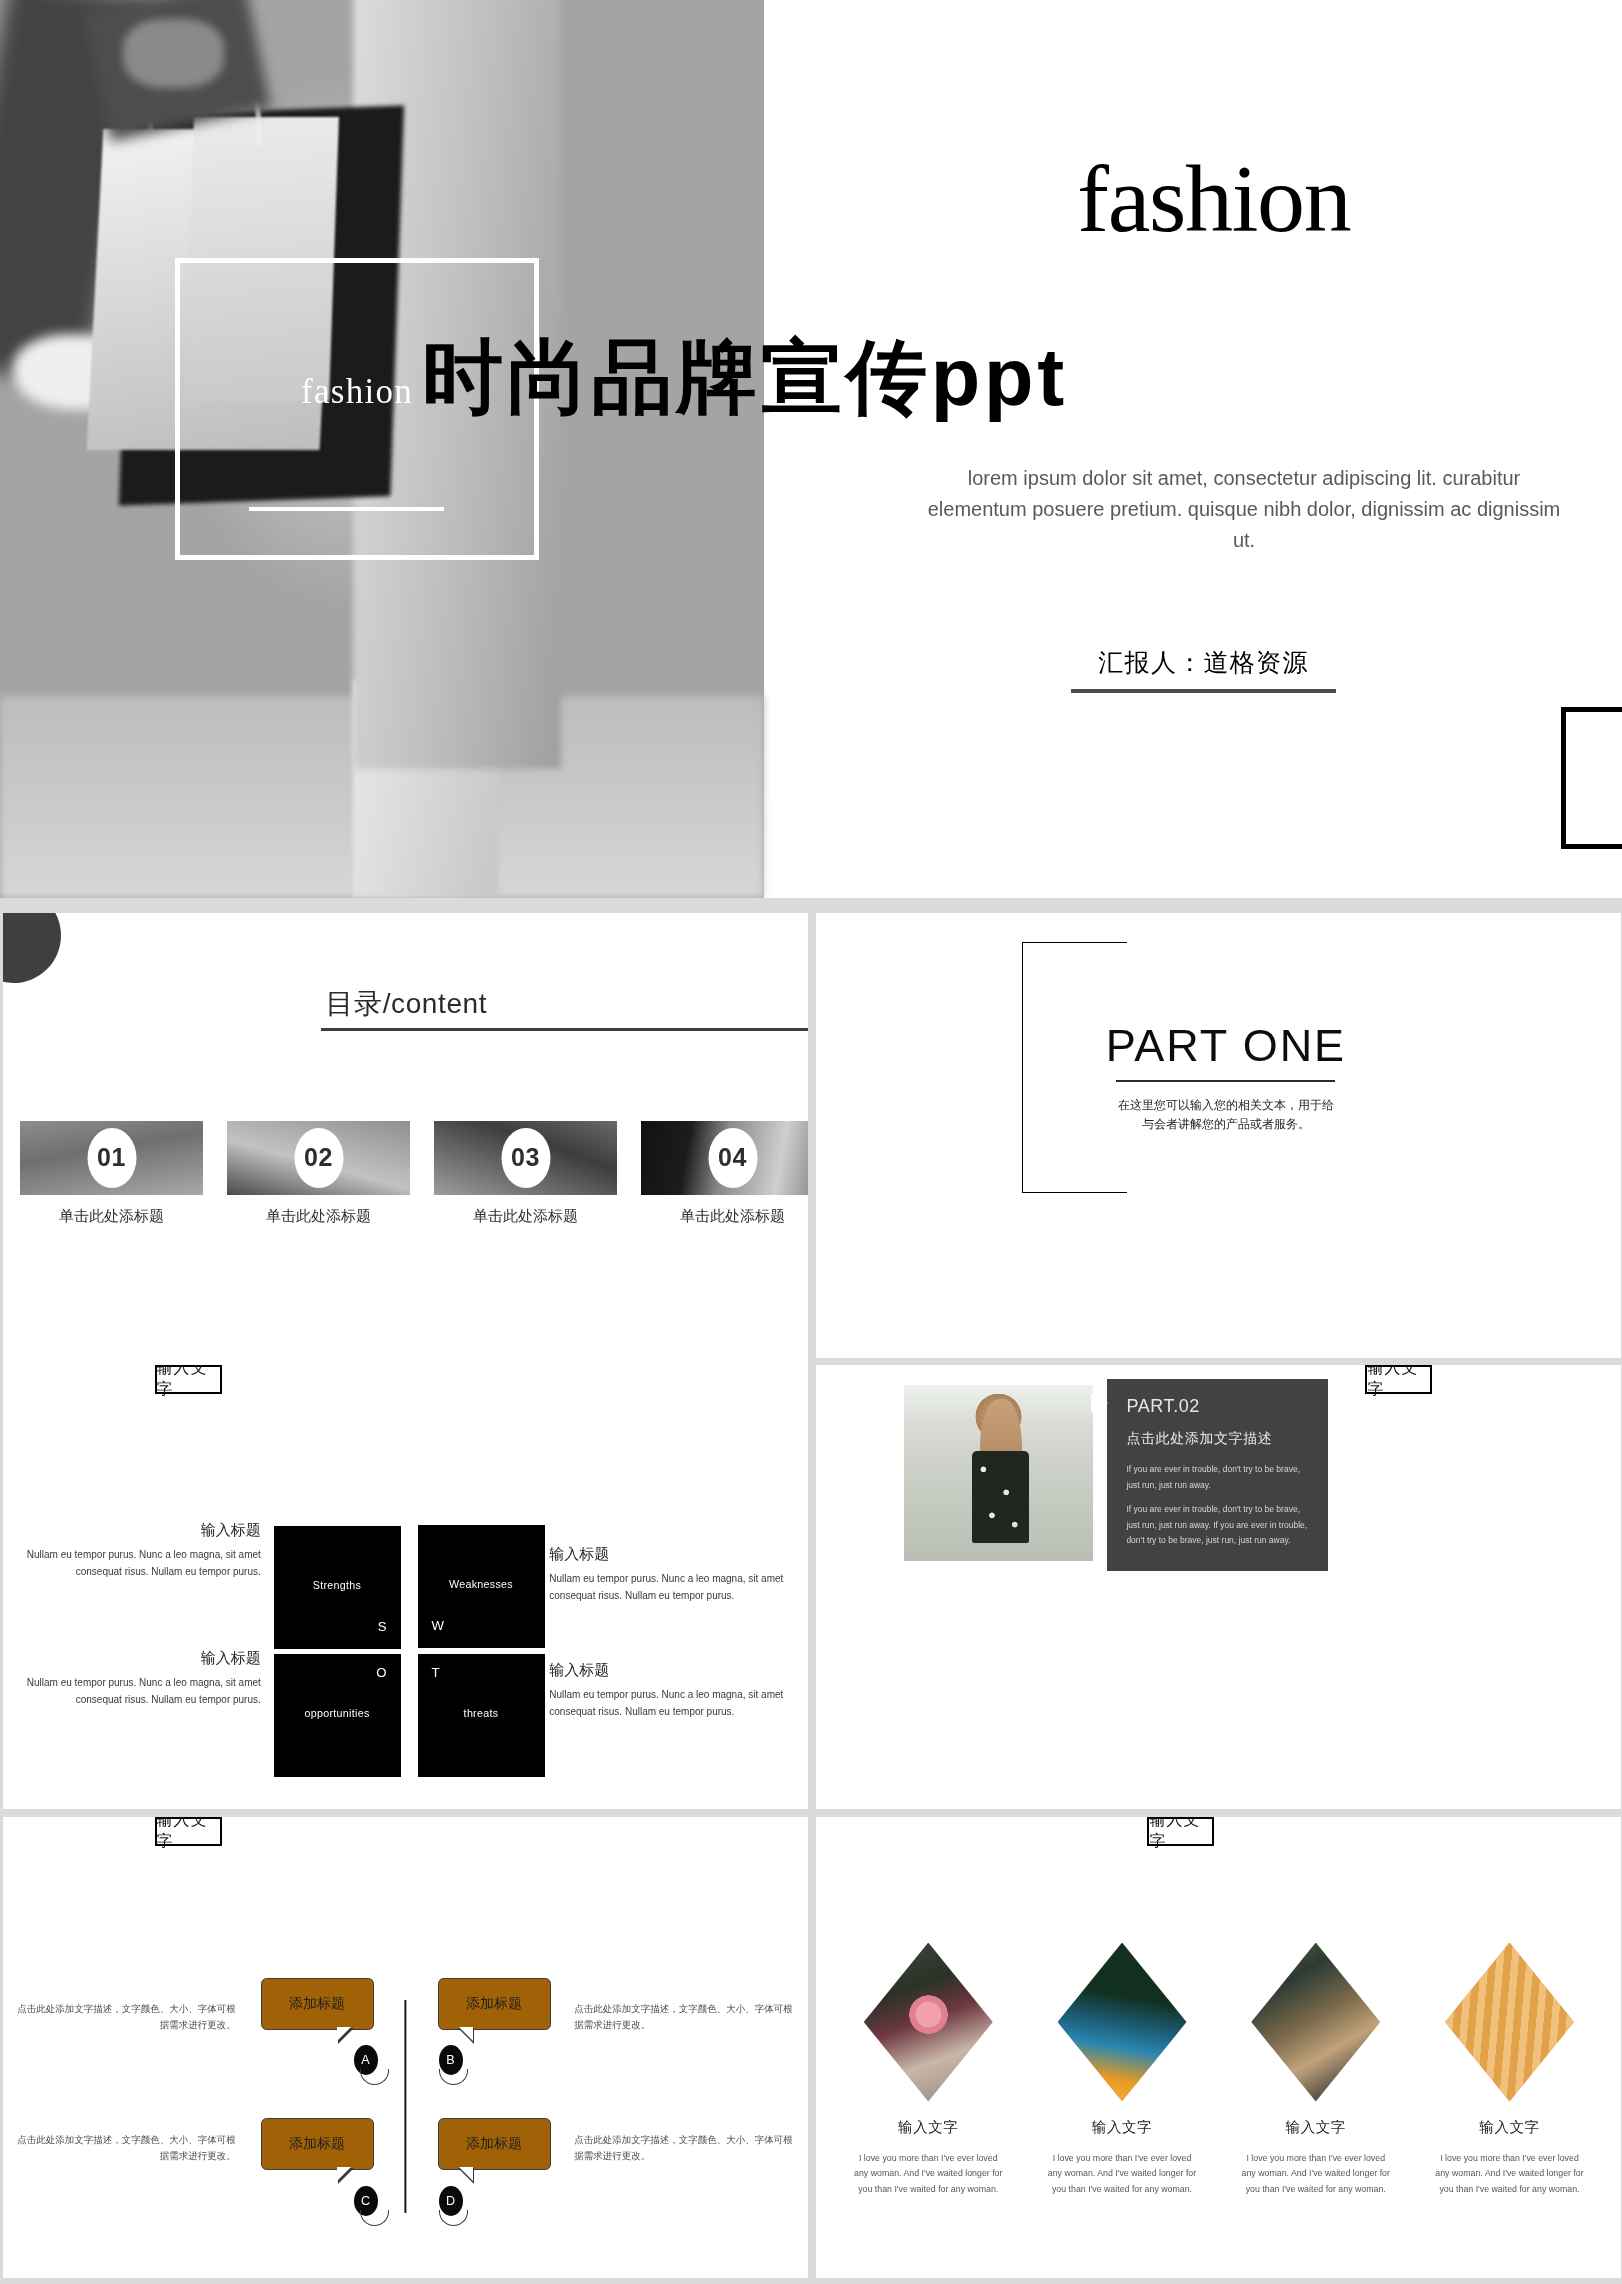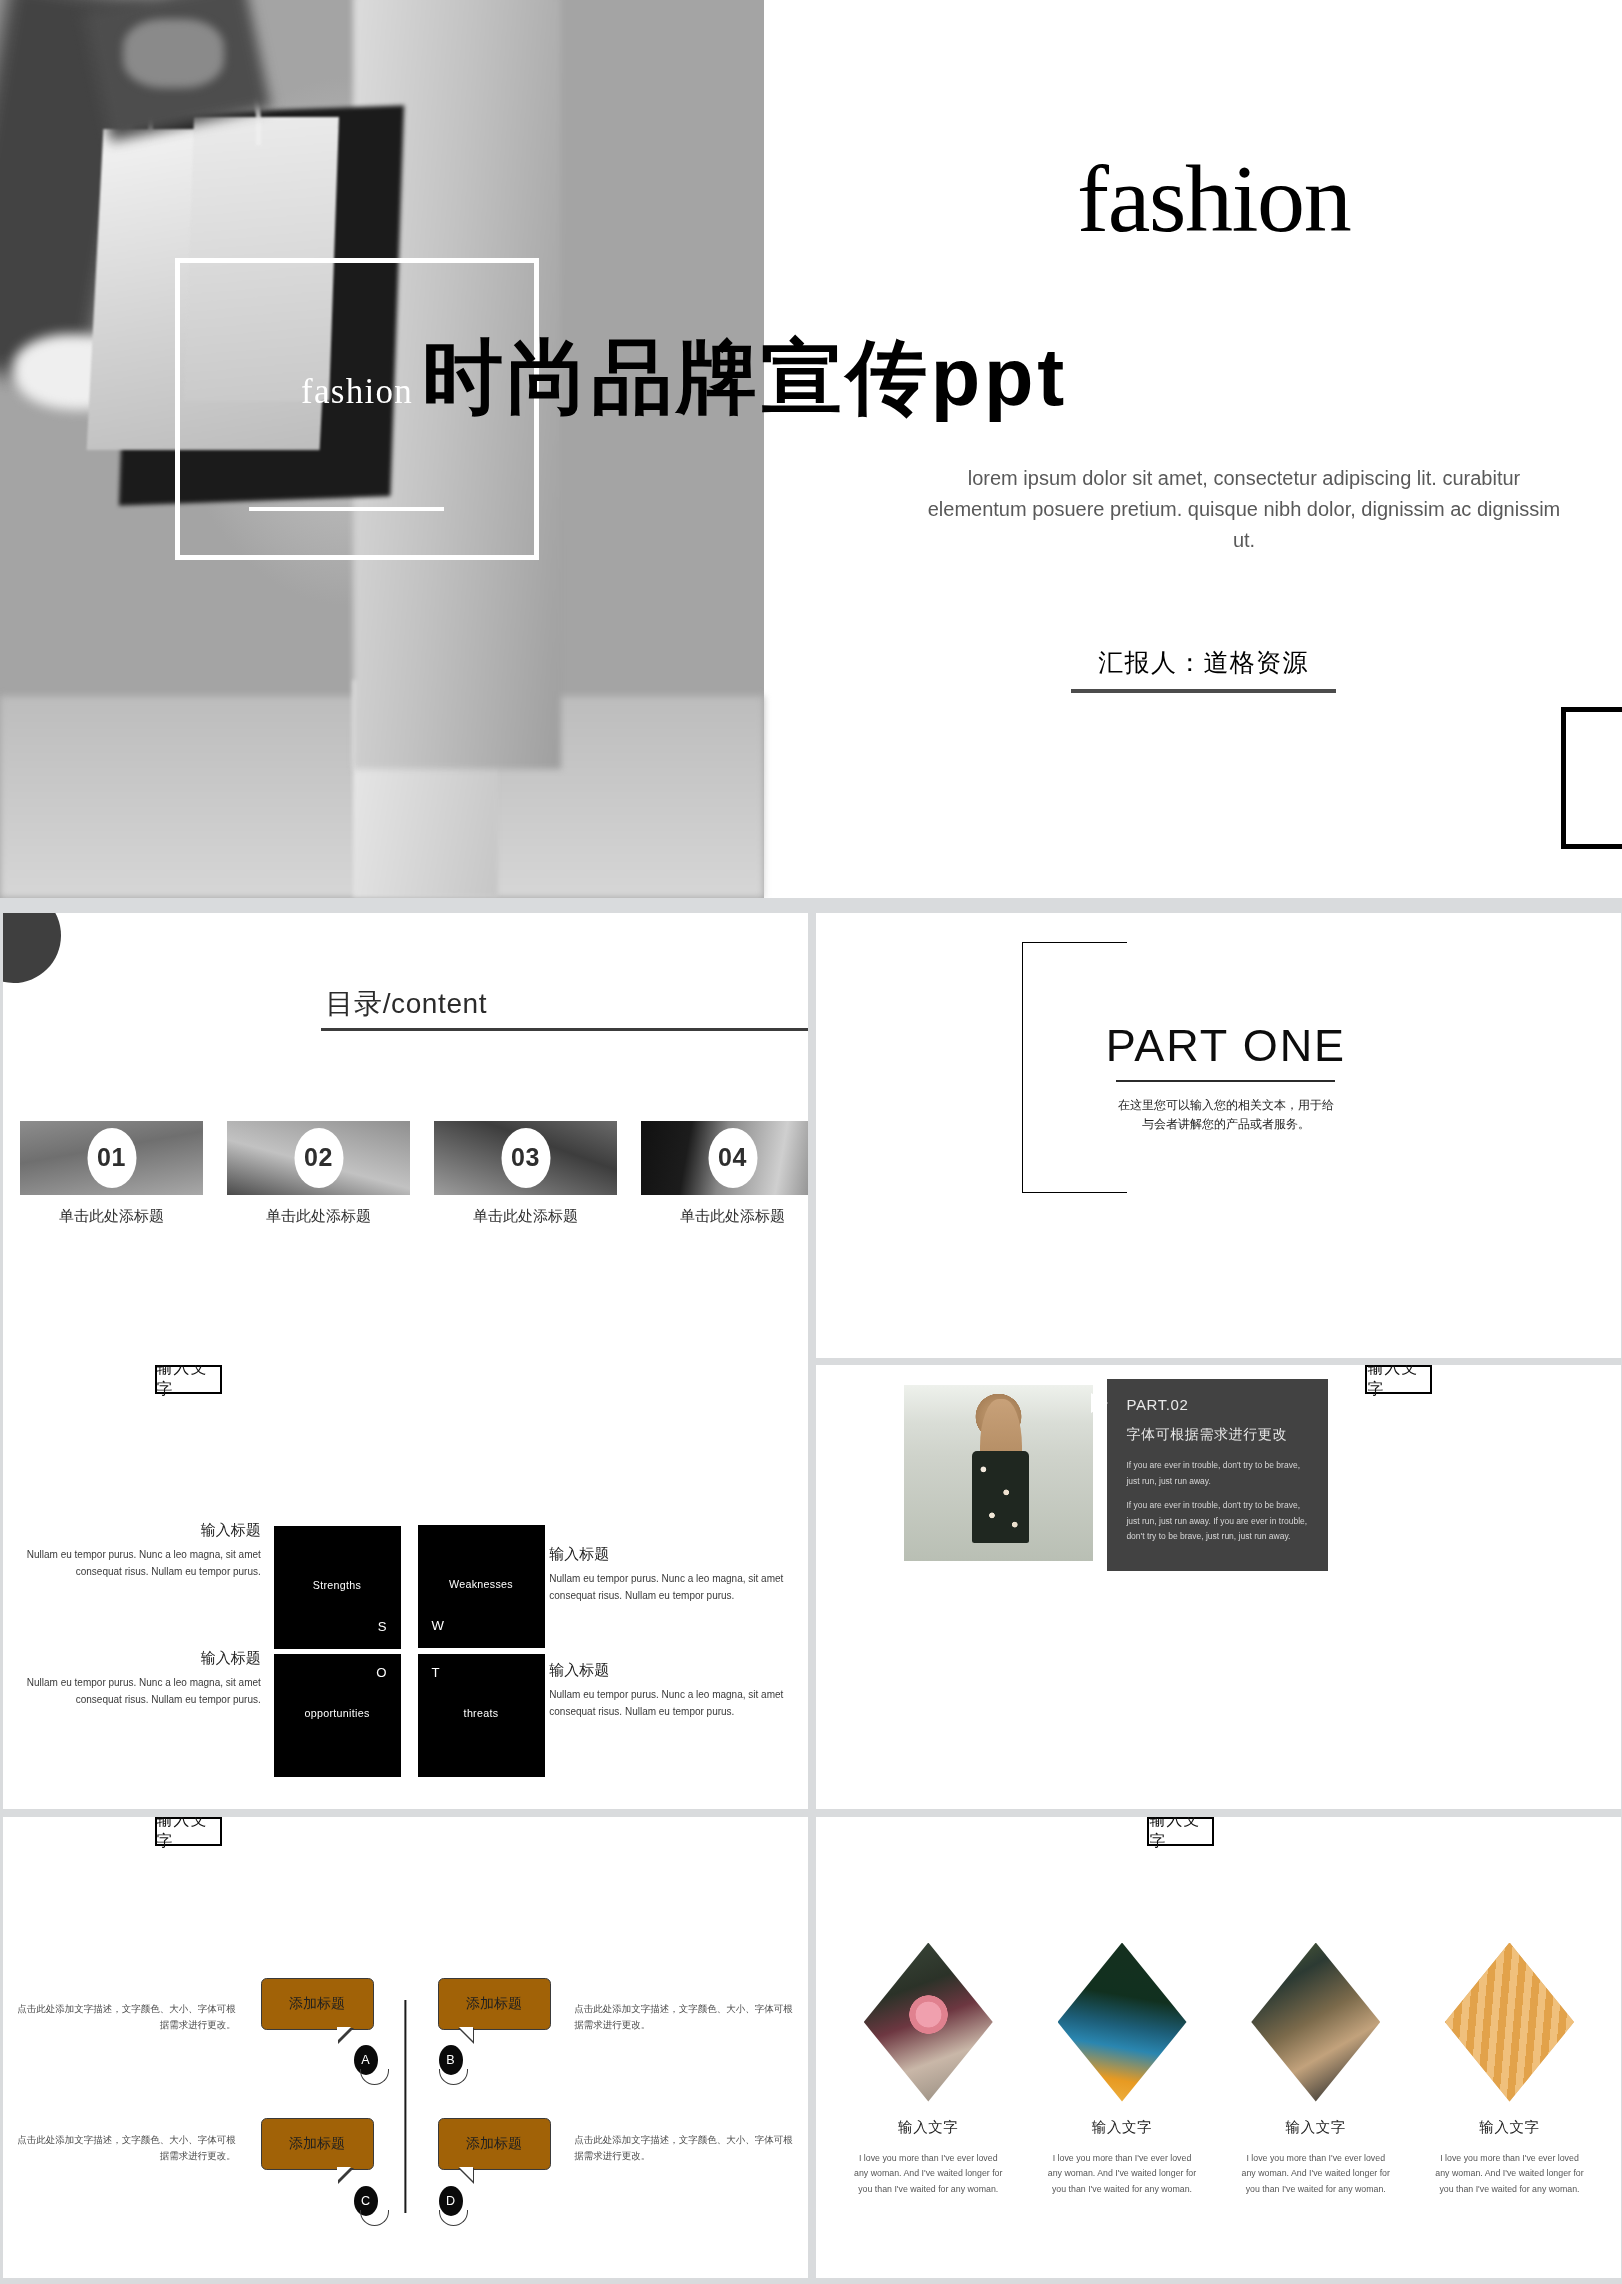--- a/index.html
+++ b/index.html
@@ -225,21 +225,21 @@
   }
   .s5-panel {
     position:absolute; left:291px; top:14px; width:221px; height:192px;
     background:#424242; color:#e8e8e8; padding:17.6px 15px 0 19px;
   }
   .s5-arrow {
     position:absolute; left:-16.4px; top:14px; width:0; height:0;
     border-top:10px solid transparent; border-bottom:10px solid transparent;
     border-left:17px solid #fff;
   }
-  .s5-part { font-size:15px; letter-spacing:0.6px; margin-bottom:12.6px; }
+  .s5-part { font-size:18px; letter-spacing:0.6px; margin-bottom:12.6px; }
   .s5-head { font-size:14px; letter-spacing:0.6px; margin-bottom:14px; }
   .s5-body { font-size:8.5px; line-height:1.85; color:#d7d7d7; margin-bottom:8.8px; }
 
   
   .cl-spine {
     position:absolute; left:50%; top:183px; width:1.9px; height:213px;
     background:#1b1b1b; transform:translateX(-0.6px);
   }
   .bubble {
     position:absolute; width:113px; height:52px; border:1.3px solid #3a3a3a;
@@ -409,21 +409,21 @@
   </div>
 
   <div class="slide s5">
     <div class="tab" style="left:549px;">输入文字</div>
 
     <div class="s5-img"></div>
 
     <div class="s5-panel">
       <div class="s5-arrow"></div>
       <div class="s5-part">PART.02</div>
-      <div class="s5-head">字体可根据需求进行更改</div>
+      <div class="s5-head">点击此处添加文字描述</div>
       <div class="s5-body">If you are ever in trouble, don't try to be brave, just run, just run away.</div>
       <div class="s5-body">If you are ever in trouble, don't try to be brave, just run, just run away. If you are ever in trouble, don't try to be brave, just run, just run away.</div>
     </div>
   </div>
 
   <div class="slide s6">
     <div class="tab" style="left:152px;">输入文字</div>
 
     <div class="cl-spine"></div>
 

